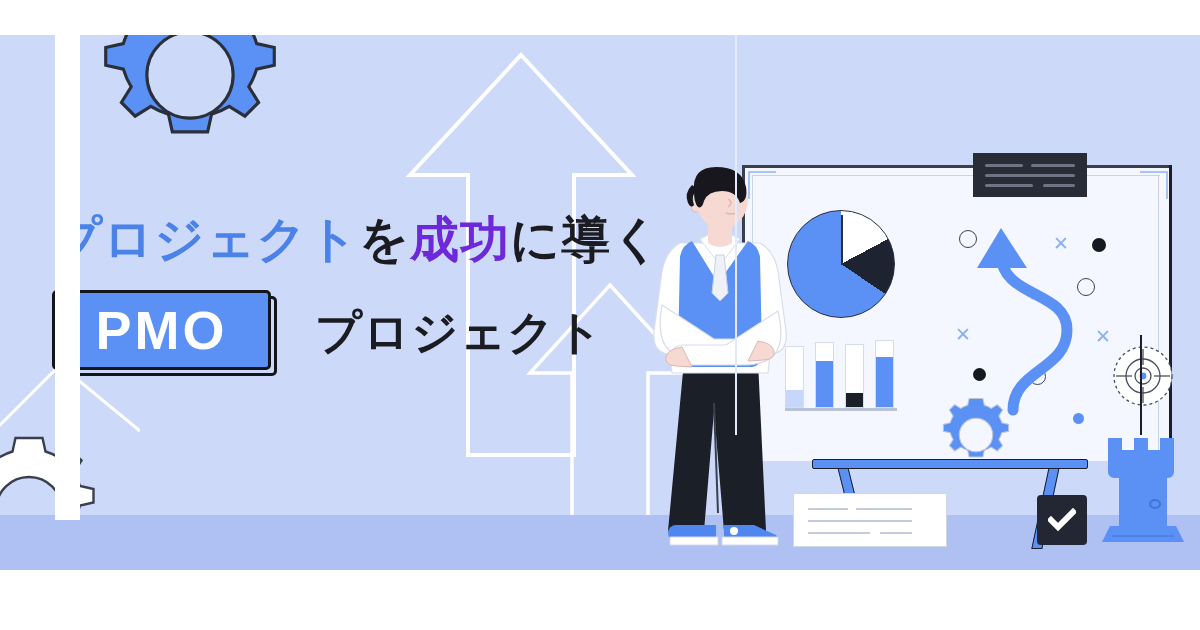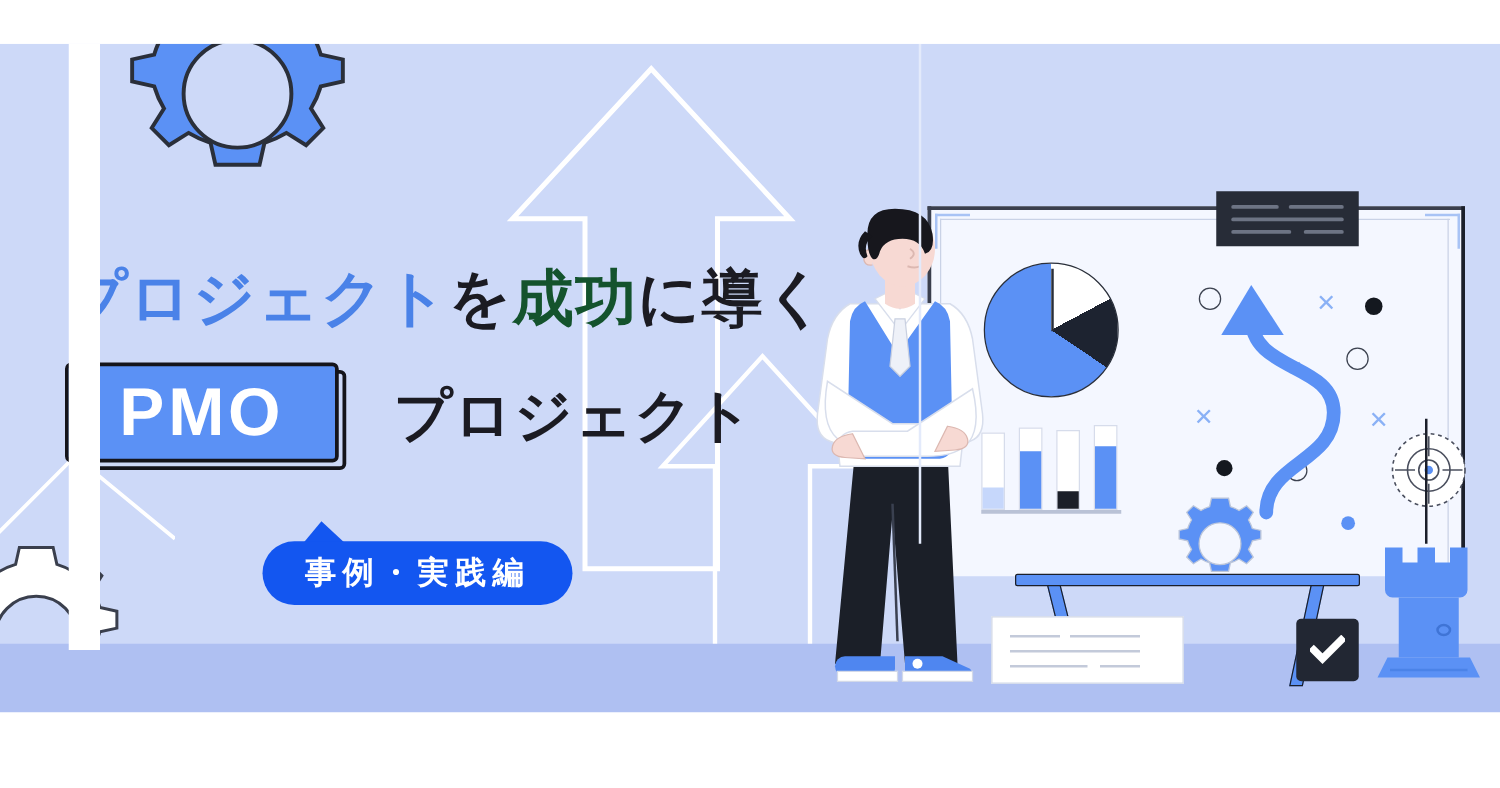--- a/index.html
+++ b/index.html
@@ -19,21 +19,21 @@
   .arrow-outline svg{display:block;}
 
   .gear-blue-top{position:absolute;left:92px;top:-58px;width:196px;height:196px;}
   .gear-white-bl{position:absolute;left:-46px;top:400px;width:150px;height:150px;}
 
   
   .headline{position:absolute;left:52px;top:178px;width:620px;}
   .line1{font-size:49px;font-weight:bold;letter-spacing:1px;line-height:1.1;white-space:nowrap;}
   .t-blue{color:#4a82e8;}
   .t-black{color:#1b1b22;}
-  .t-gold{color:#14532d;}
+  .t-gold{color:#6d28d9;}
 
   .line2{position:absolute;left:52px;top:255px;display:flex;align-items:center;gap:38px;}
   .pmo-wrap{position:relative;width:225px;height:86px;}
   .pmo-shadow{position:absolute;left:6px;top:6px;width:219px;height:80px;border:3px solid #14141b;border-radius:5px;box-sizing:border-box;background:transparent;}
   .pmo-box{position:absolute;left:0;top:0;width:219px;height:80px;background:#5b91f5;border:3px solid #14141b;border-radius:5px;box-sizing:border-box;display:flex;align-items:center;justify-content:center;}
   .pmo-box span{color:#ffffff;font-size:54px;font-weight:bold;letter-spacing:3px;line-height:1;}
   .line2-text{font-size:46px;font-weight:bold;color:#1b1b22;white-space:nowrap;letter-spacing:1px;}
 
   
   .badge-wrap{position:absolute;left:210px;top:398px;}
@@ -297,26 +297,20 @@
     <div class="line2">
       <div class="pmo-wrap">
         <div class="pmo-shadow"></div>
         <div class="pmo-box">
           <span>PMO</span>
         </div>
       </div>
       <div class="line2-text">プロジェクト</div>
     </div>
 
-    <div class="badge-wrap">
-      <div class="badge-tail"></div>
-      <div class="badge">
-        <span>事例・実践編</span>
-      </div>
-    </div>
 
     <div class="vline" style="left:735px;top:0;height:400px;background:#e3eafb;"></div>
 
   </div>
 
   <div class="lb-top"></div>
   <div class="lb-bot"></div>
   <div class="lb-notch"></div>
 </div>
 

